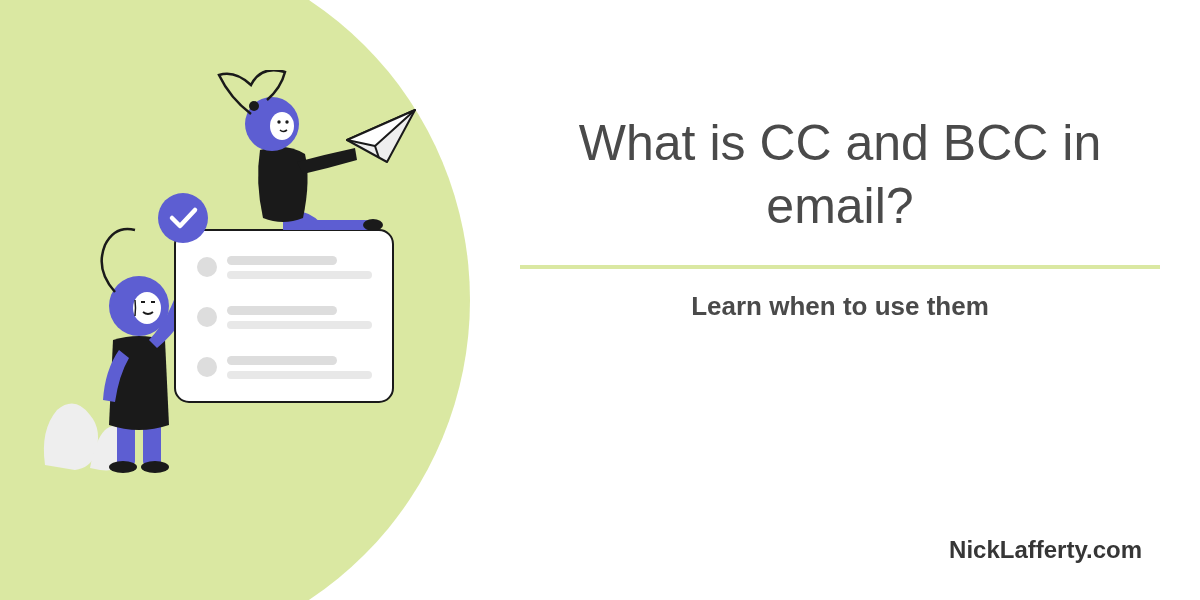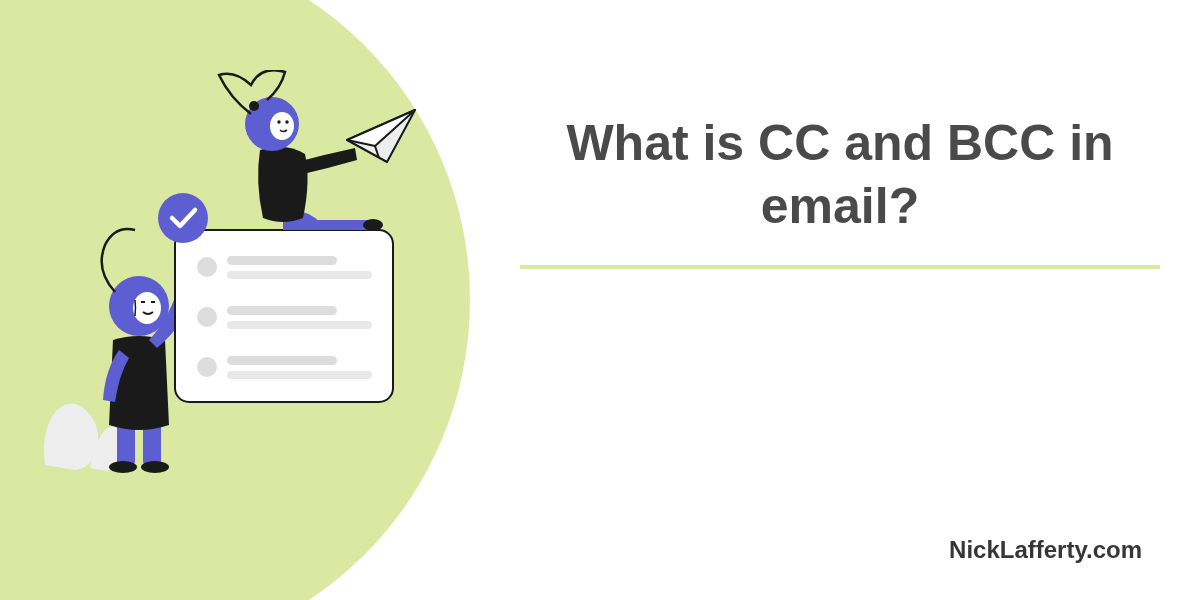--- a/index.html
+++ b/index.html
@@ -27,21 +27,21 @@
     }
     .text-area {
       position: absolute;
       left: 520px;
       top: 112px;
       width: 640px;
       text-align: center;
     }
     .title {
       font-size: 50px;
-      font-weight: 700;
+      font-weight: 400;
       color: #4a4a4a;
       line-height: 1.25;
       margin-bottom: 28px;
     }
     .divider {
       height: 4px;
       background: #dae8a2;
       width: 100%;
       margin-bottom: 22px;
     }
@@ -140,15 +140,16 @@
   <g>
     <path d="M 312 70 L 380 40 L 352 92 Z" fill="#eeeeee" stroke="#1a1a1a" stroke-width="2" stroke-linejoin="round"></path>
     <path d="M 312 70 L 380 40 L 340 76 Z" fill="#ffffff" stroke="#1a1a1a" stroke-width="2" stroke-linejoin="round"></path>
     <line x1="340" y1="76" x2="344" y2="88" stroke="#1a1a1a" stroke-width="2"></line>
   </g>
 </svg>
 
 <div class="text-area">
   <h1 class="title">What is CC and BCC in email?</h1>
   <div class="divider"></div>
+  <p class="subtitle">Learn when to use them</p>
 </div>
 
 <div class="attribution">NickLafferty.com</div>
 
 </body></html>

